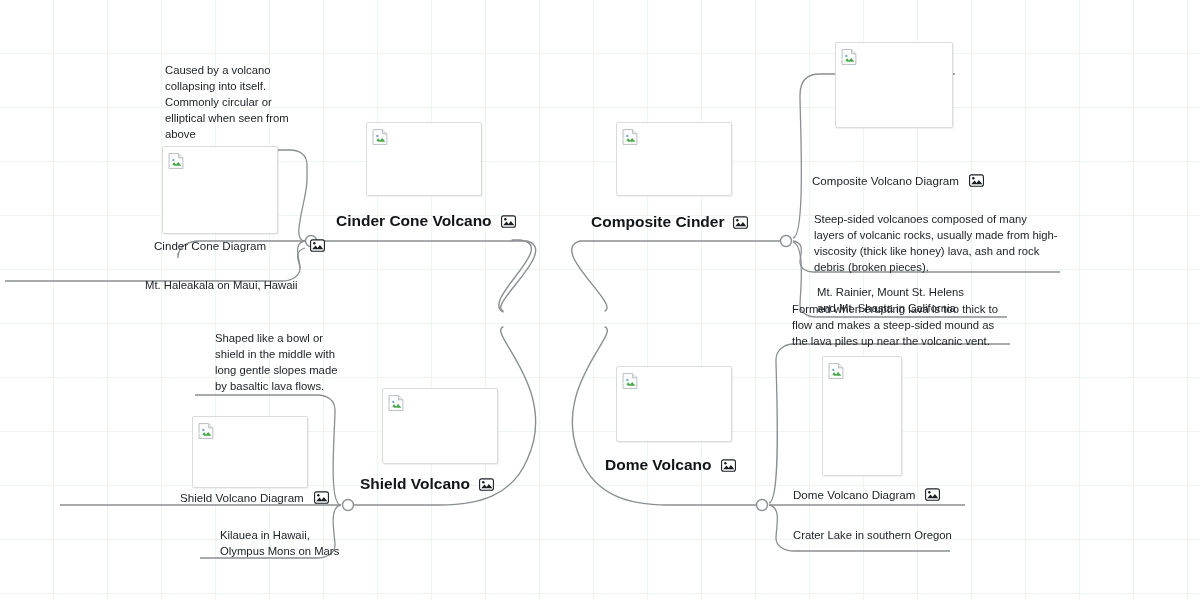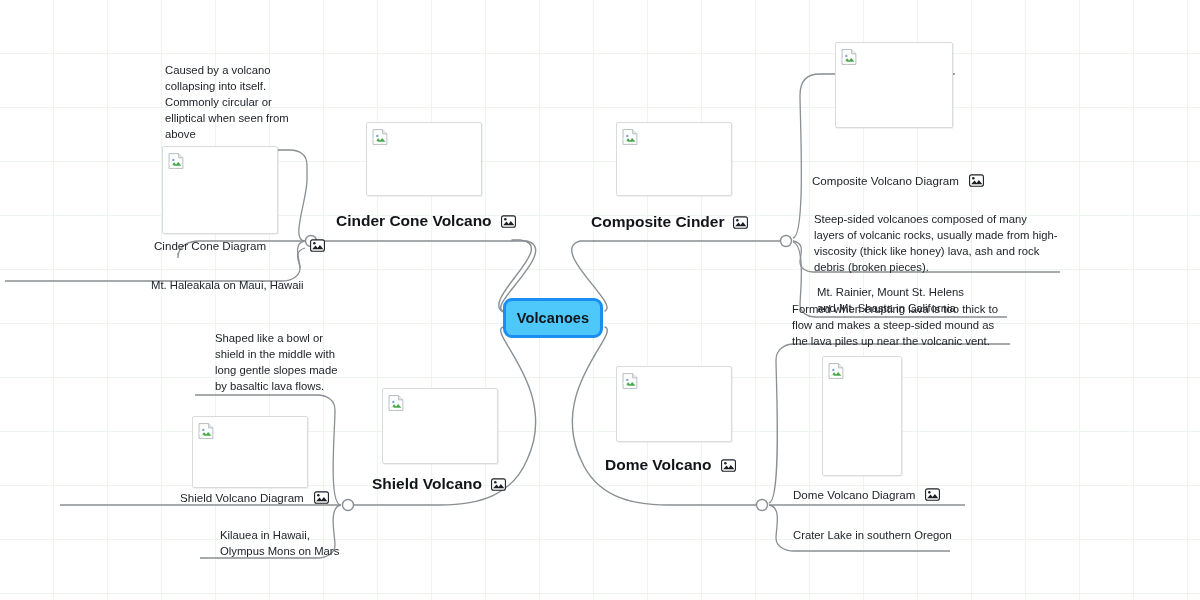--- a/index.html
+++ b/index.html
@@ -163,23 +163,20 @@
     </g>
 
     <g>
       <circle cx="311" cy="241" r="5.5" fill="#ffffff" stroke="#8a8f93" stroke-width="1.4"></circle>
       <circle cx="786" cy="241" r="5.5" fill="#ffffff" stroke="#8a8f93" stroke-width="1.4"></circle>
       <circle cx="348" cy="505" r="5.5" fill="#ffffff" stroke="#8a8f93" stroke-width="1.4"></circle>
       <circle cx="762" cy="505" r="5.5" fill="#ffffff" stroke="#8a8f93" stroke-width="1.4"></circle>
     </g>
   </svg>
 
-  <div class="root-node">
-    <span>Volcanoes</span>
-  </div>
 
   <div class="note" style="left:165px; top:62px; width:130px;">Caused by a volcano collapsing into itself. Commonly circular or elliptical when seen from above</div>
 
   <div class="img-box" style="left:162px; top:146px; width:116px; height:88px;">
     <svg class="broken" viewBox="0 0 16 16">
       <path d="M1 1 h9 l4 4 v10 h-13 z" fill="#fdfdfd" stroke="#b6bcc2" stroke-width="0.9"></path>
       <path d="M10 1 v4 h4" fill="#e8ebee" stroke="#b6bcc2" stroke-width="0.9"></path>
       <path d="M3 12.5 l2.8-3.3 1.8 2.1 2-2.4 3 3.6 z" fill="#49a84c"></path>
       <circle cx="5" cy="7" r="1.1" fill="#7aa7d8"></circle>
       <path d="M1.5 9.5 l5 5" stroke="#ffffff" stroke-width="1.6" opacity="0.9"></path>
@@ -188,21 +185,21 @@
 
   <div class="caption-row" style="left:154px; top:239px;gap:44px;">
     <span>Cinder Cone Diagram</span>
     <svg class="pic-icon" viewBox="0 0 18 15">
       <rect x="0.7" y="0.7" width="16.6" height="13.6" rx="2.4" fill="#ffffff" stroke="#1b1f24" stroke-width="1.3"></rect>
       <circle cx="5.2" cy="4.7" r="1.5" fill="#1b1f24"></circle>
       <path d="M2.6 12 l4-4.6 2.6 3 2.6-3.4 4.2 5z" fill="#1b1f24"></path>
     </svg>
   </div>
 
-  <div class="note" style="left:151px; top:277px; width:200px;">Mt. Haleakala on Maui, Hawaii</div>
+  <div class="note" style="left:145px; top:277px; width:200px;">Mt. Haleakala on Maui, Hawaii</div>
 
   <div class="img-box" style="left:366px; top:122px; width:116px; height:74px;">
     <svg class="broken" viewBox="0 0 16 16">
       <path d="M1 1 h9 l4 4 v10 h-13 z" fill="#fdfdfd" stroke="#b6bcc2" stroke-width="0.9"></path>
       <path d="M10 1 v4 h4" fill="#e8ebee" stroke="#b6bcc2" stroke-width="0.9"></path>
       <path d="M3 12.5 l2.8-3.3 1.8 2.1 2-2.4 3 3.6 z" fill="#49a84c"></path>
       <circle cx="5" cy="7" r="1.1" fill="#7aa7d8"></circle>
       <path d="M1.5 9.5 l5 5" stroke="#ffffff" stroke-width="1.6" opacity="0.9"></path>
     </svg>
   </div>
@@ -284,21 +281,21 @@
   <div class="img-box" style="left:382px; top:388px; width:116px; height:76px;">
     <svg class="broken" viewBox="0 0 16 16">
       <path d="M1 1 h9 l4 4 v10 h-13 z" fill="#fdfdfd" stroke="#b6bcc2" stroke-width="0.9"></path>
       <path d="M10 1 v4 h4" fill="#e8ebee" stroke="#b6bcc2" stroke-width="0.9"></path>
       <path d="M3 12.5 l2.8-3.3 1.8 2.1 2-2.4 3 3.6 z" fill="#49a84c"></path>
       <circle cx="5" cy="7" r="1.1" fill="#7aa7d8"></circle>
       <path d="M1.5 9.5 l5 5" stroke="#ffffff" stroke-width="1.6" opacity="0.9"></path>
     </svg>
   </div>
 
-  <div class="branch-label" style="left:372px; top:475px;align-items:center;">
+  <div class="branch-label" style="left:360px; top:475px;align-items:center;">
     <span>Shield Volcano</span>
     <svg class="pic-icon" viewBox="0 0 18 15">
       <rect x="0.7" y="0.7" width="16.6" height="13.6" rx="2.4" fill="#ffffff" stroke="#1b1f24" stroke-width="1.3"></rect>
       <circle cx="5.2" cy="4.7" r="1.5" fill="#1b1f24"></circle>
       <path d="M2.6 12 l4-4.6 2.6 3 2.6-3.4 4.2 5z" fill="#1b1f24"></path>
     </svg>
   </div>
 
   <div class="img-box" style="left:616px; top:366px; width:116px; height:76px;">
     <svg class="broken" viewBox="0 0 16 16">

